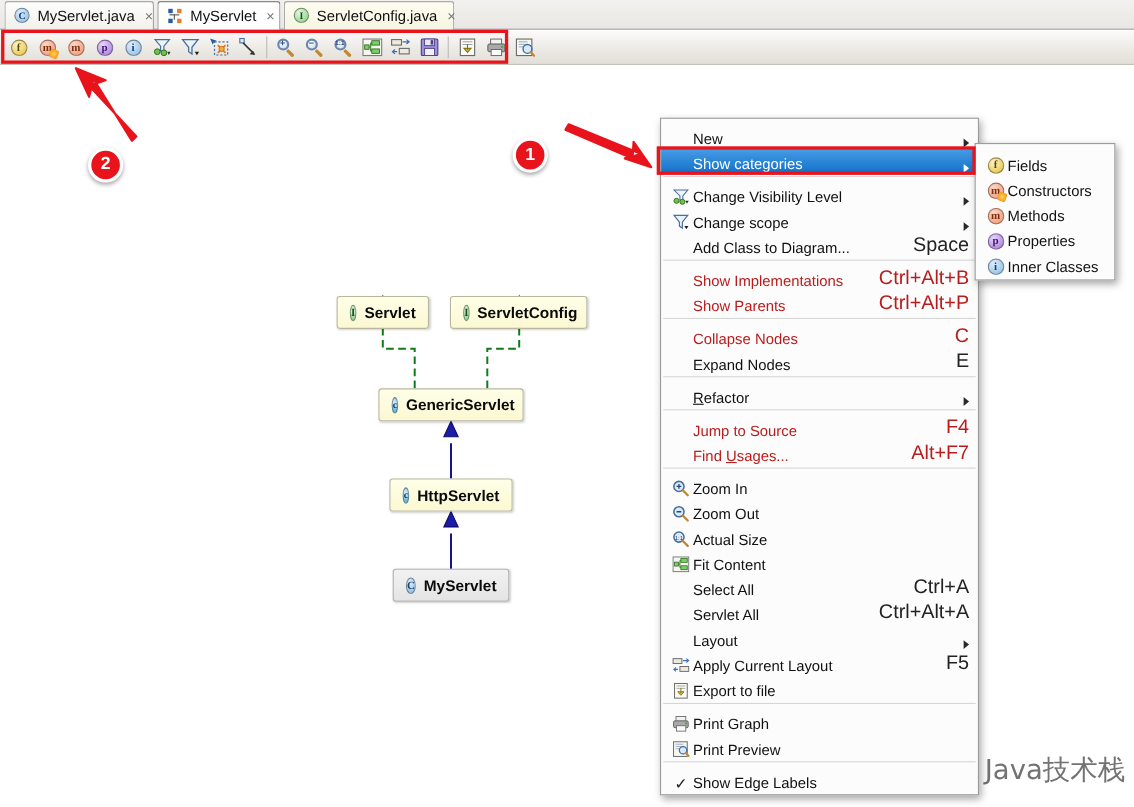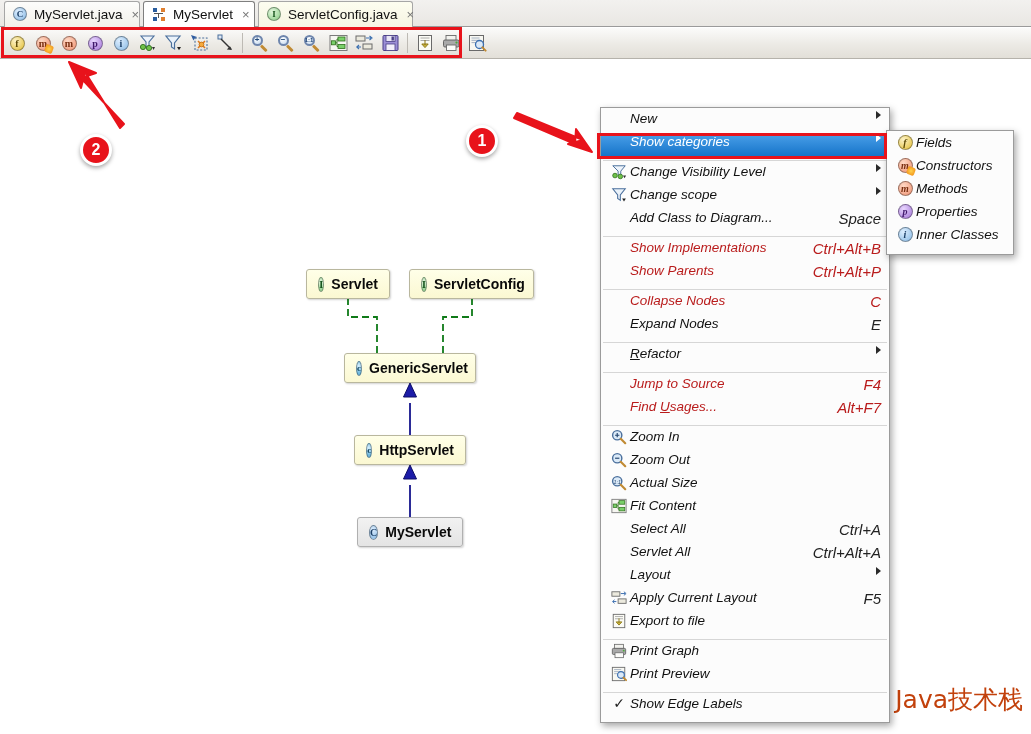--- a/index.html
+++ b/index.html
@@ -116,28 +116,27 @@
   .node.klass{background:linear-gradient(to bottom,#f2f2f2 0%,#e4e4e4 100%);border-color:#b0b0b0;}
 
   
   #ctxmenu{
     position:absolute;left:600px;top:107px;width:290px;
     background:#fcfcfc;border:1px solid #9b9b9b;
     box-shadow:2px 3px 7px rgba(0,0,0,.35);
     z-index:30;padding:3px 0;box-sizing:border-box;
   }
   .mi{
-    height:23px;display:flex;align-items:flex-start;
+    height:23px;display:flex;align-items:flex-end;
     padding:0 8px 0 7px;font-size:13.5px;color:#111;position:relative;
     box-sizing:border-box;
-    font-style:italic;
   }
   .mi .gutter{width:22px;flex:none;display:flex;align-items:center;justify-content:center;}
   .mi .mtext{flex:1;white-space:nowrap;}
-  .mi .maccel{color:#222;font-size:15px;margin-left:14px;white-space:nowrap;}
+  .mi .maccel{color:#222;font-size:18px;margin-left:14px;white-space:nowrap;}
   .mi.disabled .mtext,.mi.disabled .maccel{color:#b91c1c;}
   .mi .arrow{
     width:0;height:0;border-left:5px solid #2a2a2a;
     border-top:4px solid transparent;border-bottom:4px solid transparent;
     margin-left:10px;flex:none;
   }
   .mi.sel{
     background:linear-gradient(to bottom,#4a9fe8 0%,#1372c8 100%);color:#fff;
   }
   .mi.sel .mtext,.mi.sel .maccel{color:#fff;}
@@ -156,21 +155,21 @@
     background:#fcfcfc;border:1px solid #9b9b9b;
     box-shadow:2px 3px 7px rgba(0,0,0,.35);
     z-index:35;padding:4px 0;box-sizing:border-box;
   }
   #submenu .mi{height:23px;}
 
   
   #watermark{
     position:absolute;right:8px;bottom:18px;z-index:5;
     display:flex;align-items:center;gap:4px;
-    color:#c2410c;font-size:25px;
+    color:#737373;font-size:25px;
     font-family:"DejaVu Sans",sans-serif;
     user-select:none;
   }
   #watermark .wcl{width:34px;height:26px;position:relative;flex:none;}
   #watermark .bub{position:absolute;border-radius:50%;border:2px solid #dcdcdc;background:#fff;}
 </style>
 </head>
 <body>
 
 <div id="tabbar">

